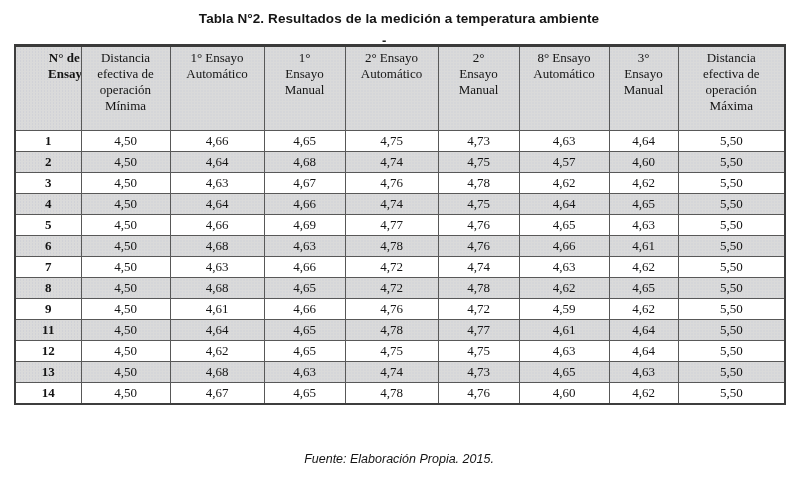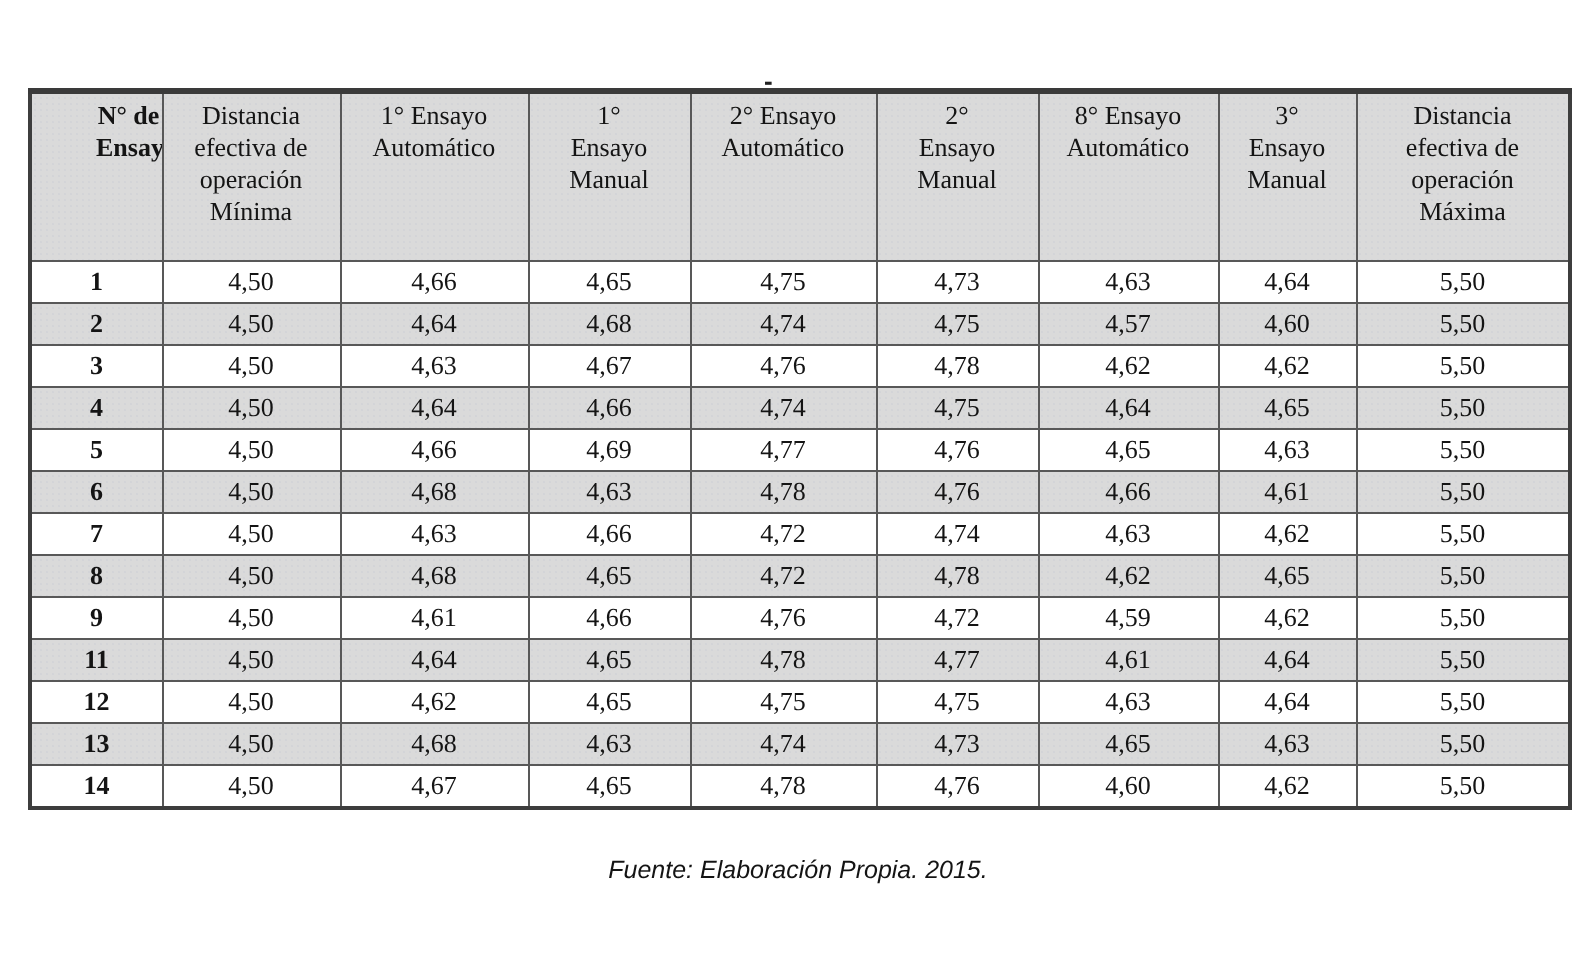--- a/index.html
+++ b/index.html
@@ -63,33 +63,34 @@
   table.results thead th.first-col { font-weight: bold; padding-left: 32px; }
   table.results tbody td { height: 20px; }
   table.results tbody td.rownum { font-weight: bold; }
   table.results tbody tr:nth-child(even) td {
     background-color: #dadada;
     background-image: radial-gradient(#c7cad4 16%, rgba(0,0,0,0) 17%);
     background-size: 3px 3px;
   }
   .source-note {
     position: absolute;
-    top: 428px;
+    top: 452px;
     left: 0;
     width: 100%;
     text-align: center;
     font-style: italic;
     font-size: 12.5px;
   }
 </style>
 </head>
 <body>
 
 <div class="page">
 
+  <div class="title">Tabla N°2. Resultados de la medición a temperatura ambiente</div>
 
   <div class="stray-mark">-</div>
 
   <table class="results">
     <colgroup>
       <col style="width:66px">
         <col style="width:89px">
         <col style="width:94px">
       <col style="width:81px">
         <col style="width:93px">

